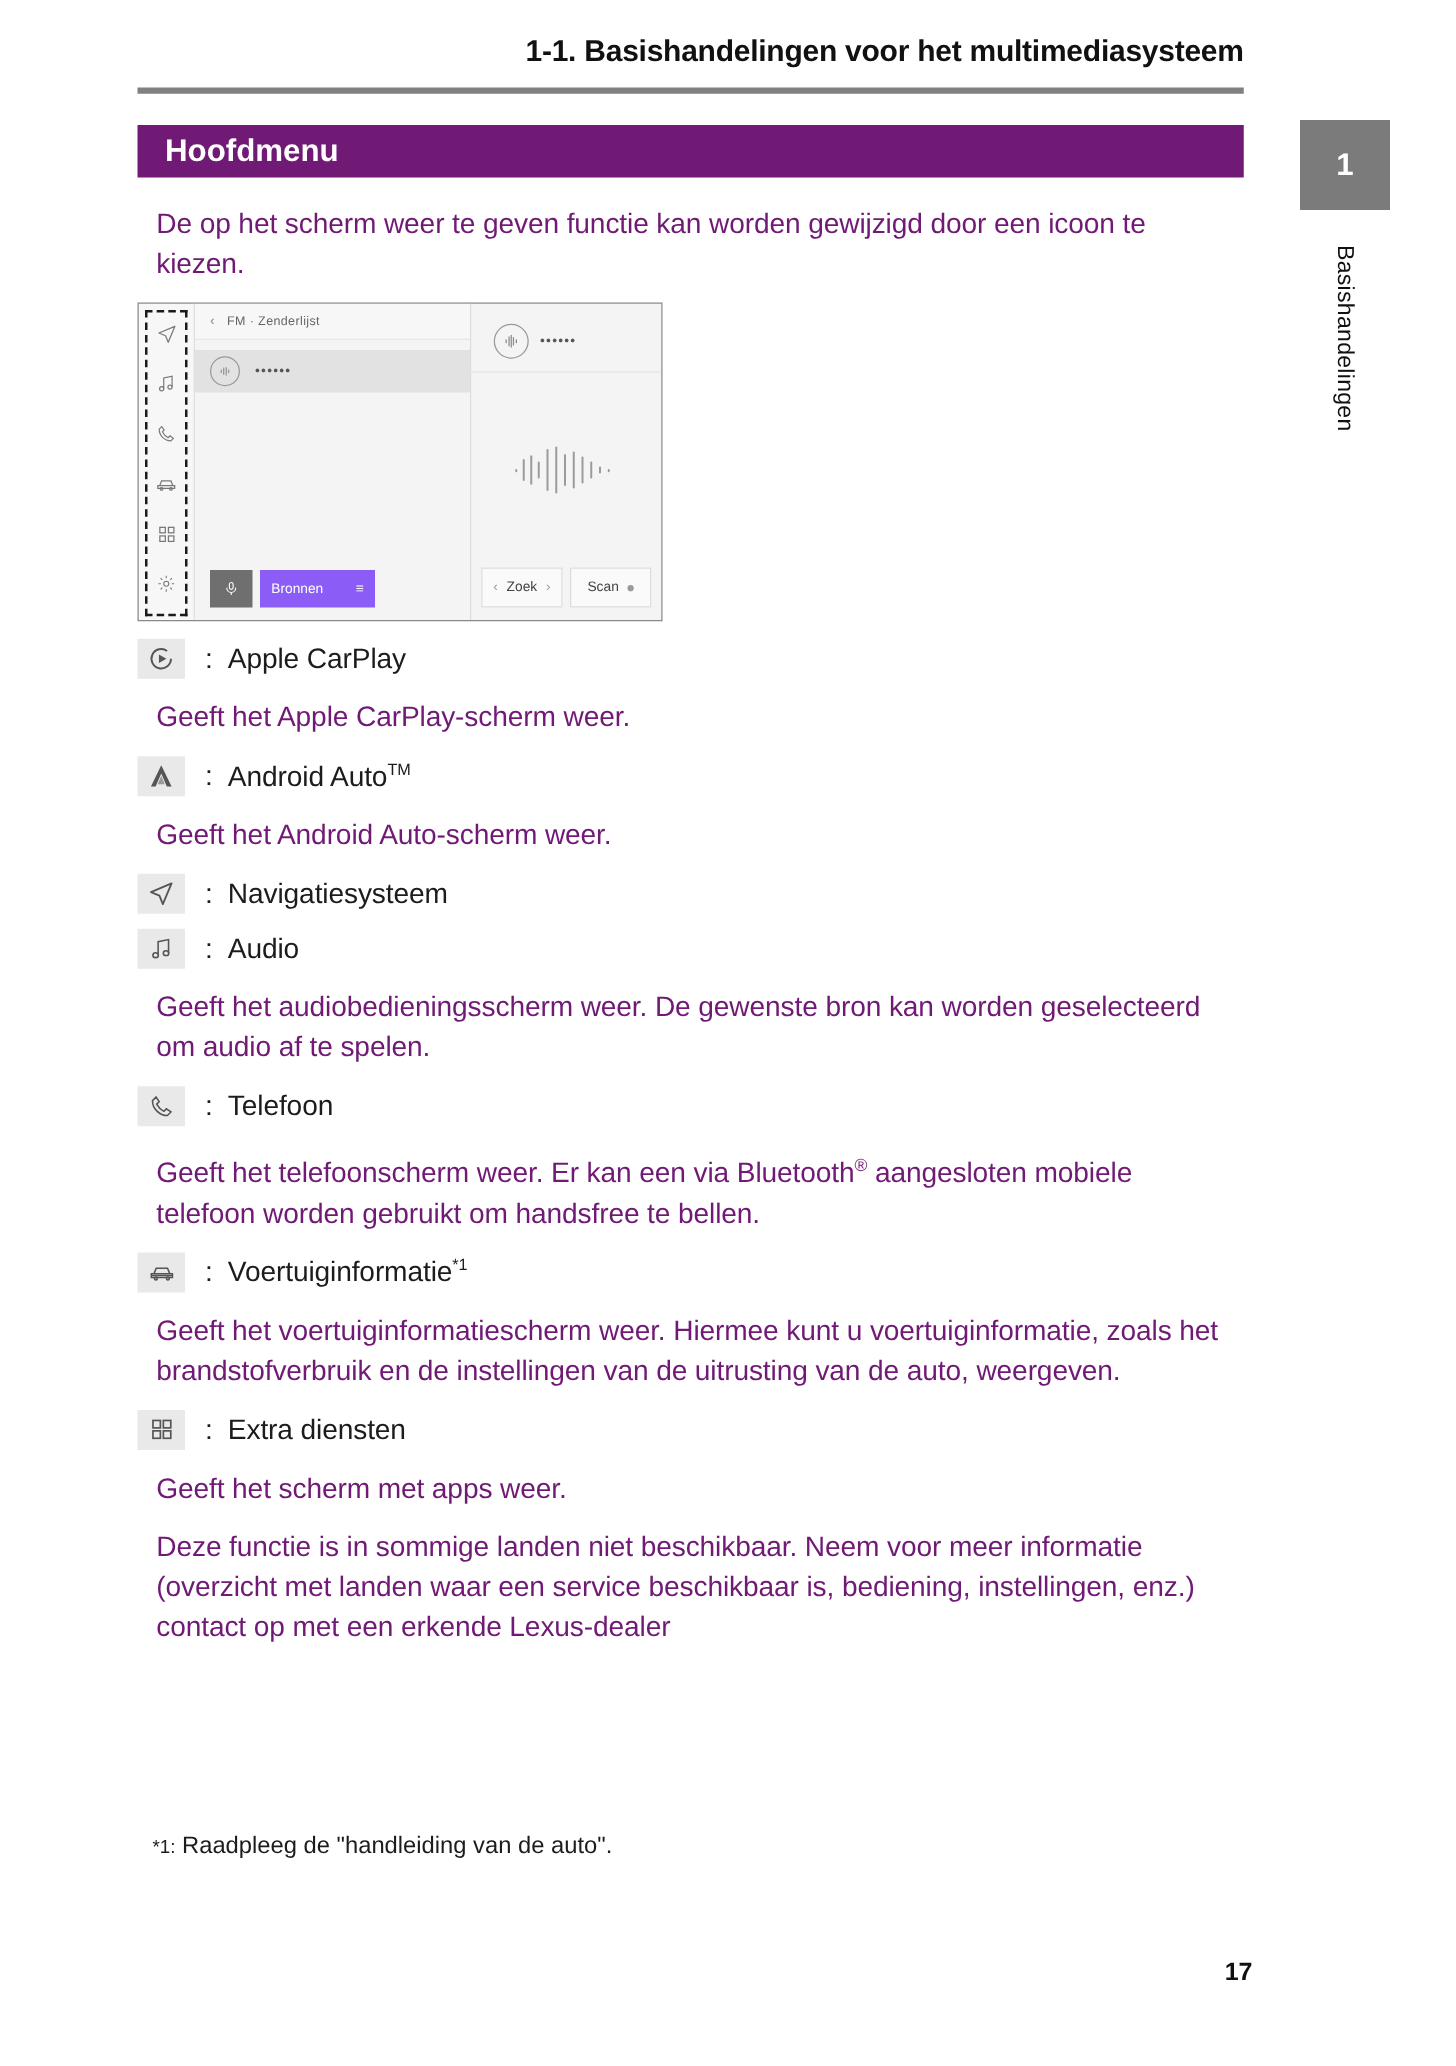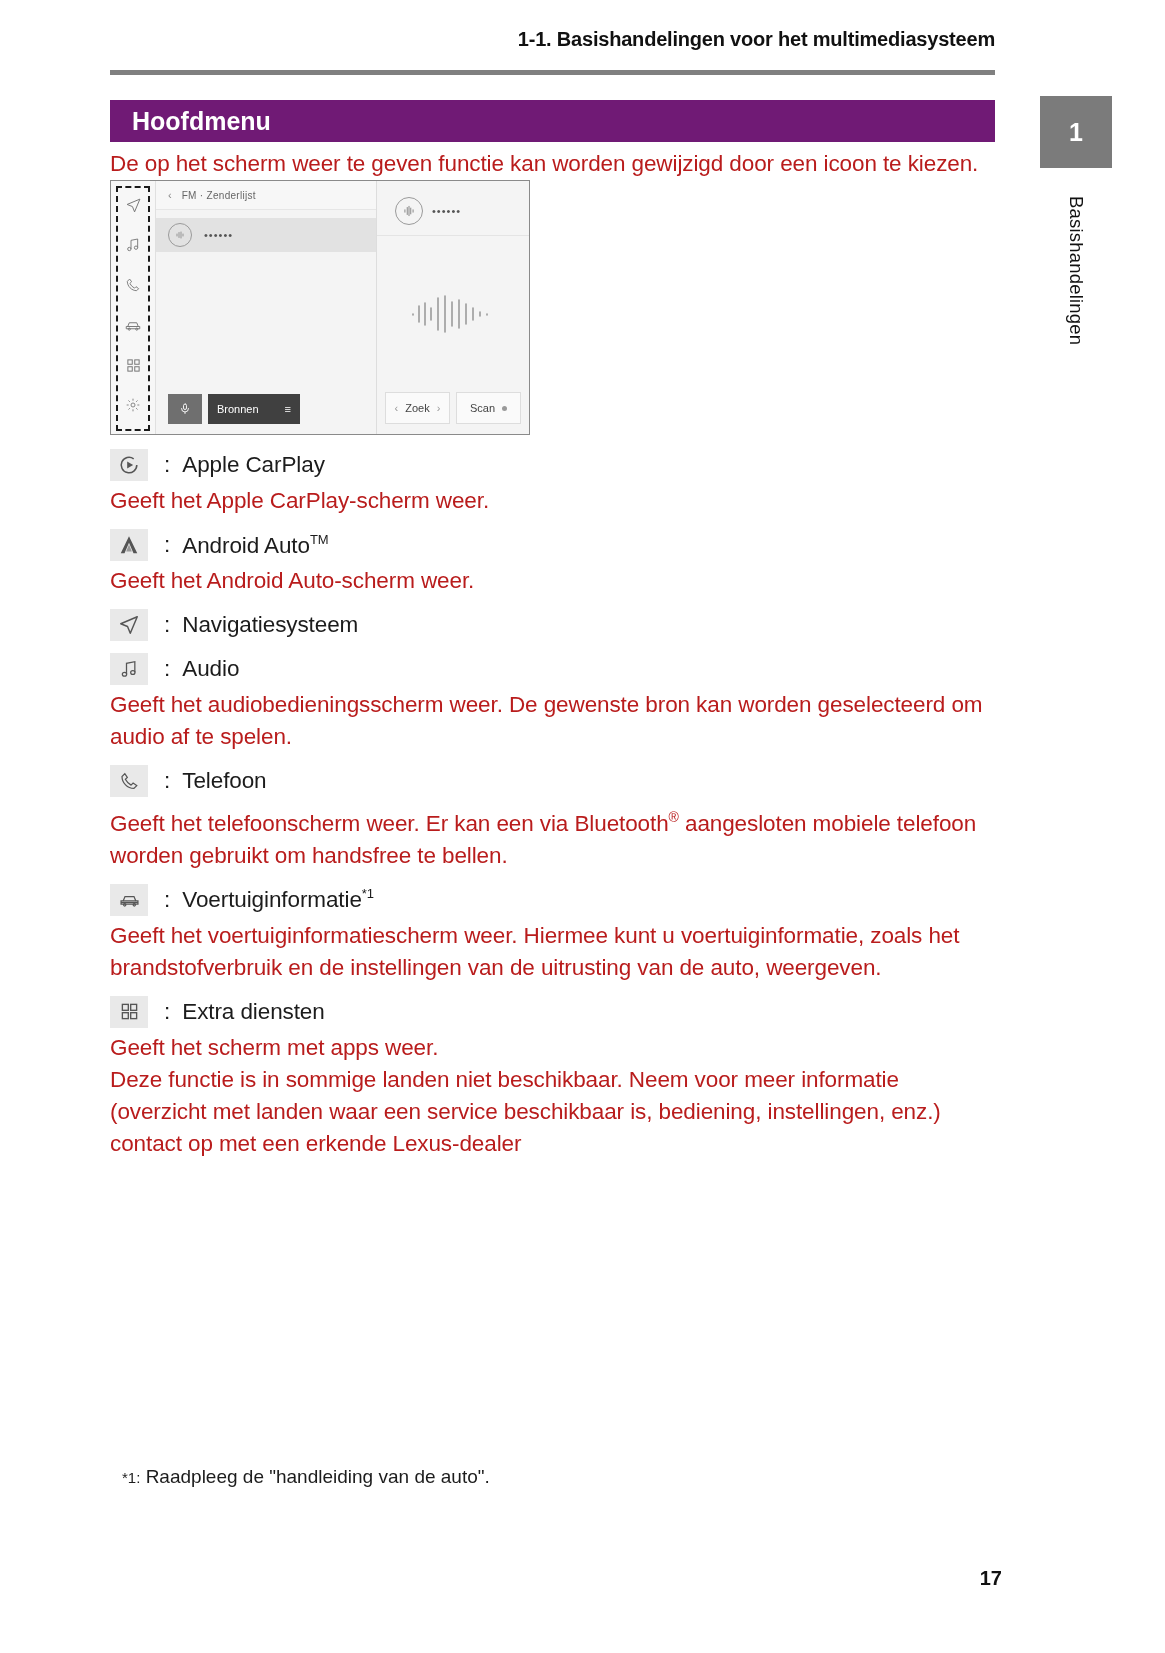--- a/index.html
+++ b/index.html
@@ -16,21 +16,21 @@
     overflow: hidden;
   }
 
   
   .running-header {
     position: absolute;
     left: 110px;
     top: 28px;
     width: 885px;
     text-align: right;
-    font-size: 20px;
+    font-size: 24px;
     font-weight: bold;
     letter-spacing: -0.2px;
     color: #111;
   }
   .header-rule {
     position: absolute;
     left: 110px;
     top: 70px;
     width: 885px;
     height: 5px;
@@ -91,24 +91,24 @@
   }
 
   
   .content {
     position: absolute;
     left: 110px;
     top: 148px;
     width: 890px;
   }
   p.body-text {
-    margin: 0;
+    margin: 15px;
     font-size: 22.5px;
     line-height: 32px;
-    color: #b91c1c;
+    color: #701a75;
     letter-spacing: -0.1px;
   }
   .intro {
     margin-bottom: 14px;
   }
 
   
   .screenshot {
     position: relative;
     width: 420px;
@@ -193,21 +193,21 @@
   }
   .scr-mic {
     width: 34px; height: 30px;
     background: #6f6f6f;
     display:flex; align-items:center; justify-content:center;
     color:#fff;
     margin-right: 6px;
   }
   .scr-bronnen {
     width: 92px; height: 30px;
-    background: #404040;
+    background: #8b5cf6;
     color:#fff;
     display:flex; align-items:center;
     justify-content:space-between;
     padding: 0 9px;
     box-sizing: border-box;
     font-size: 11px;
   }
   .scr-right {
     position: absolute;
     right: 0; top: 0;

